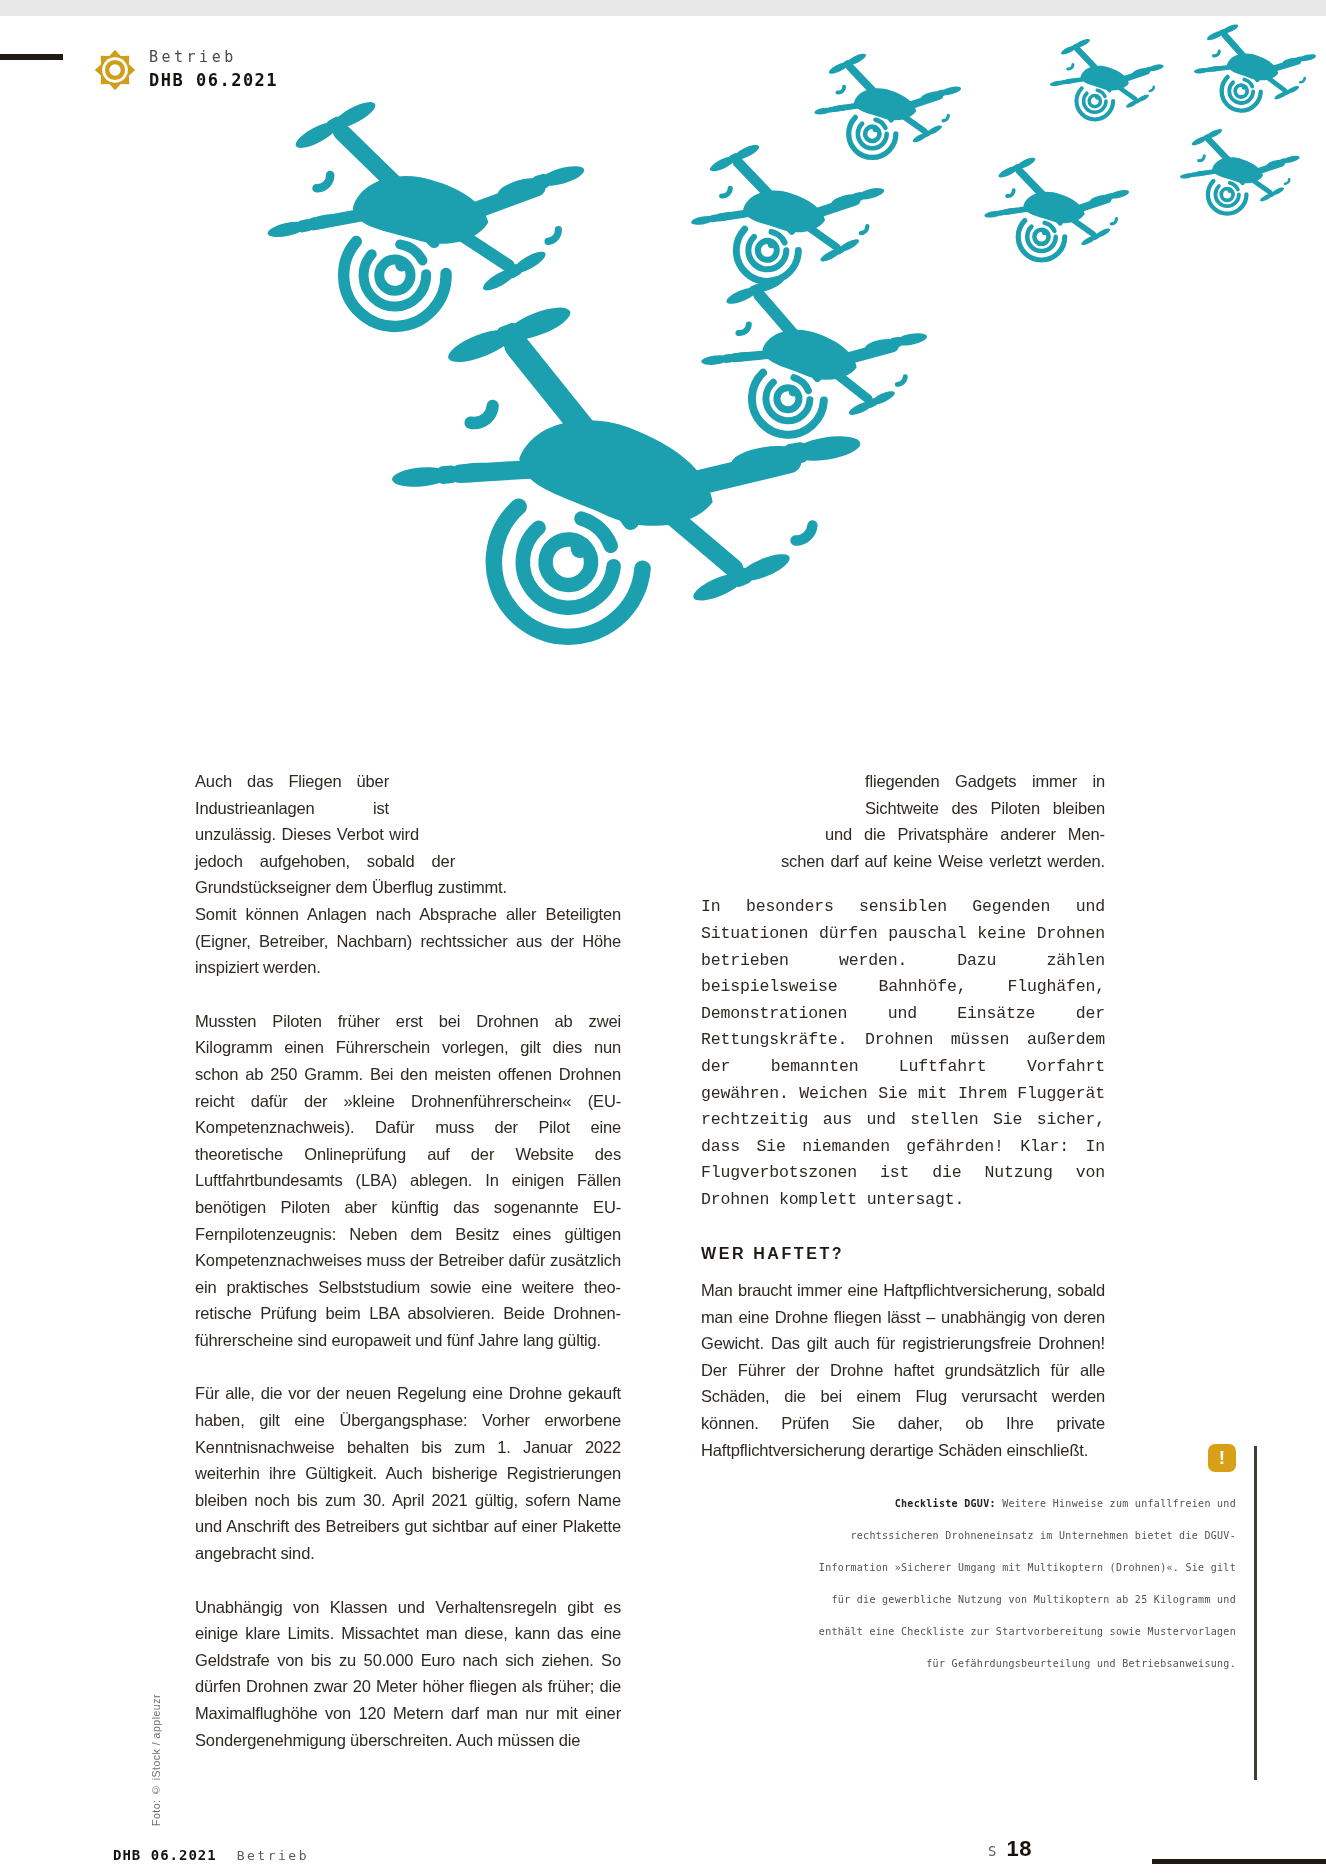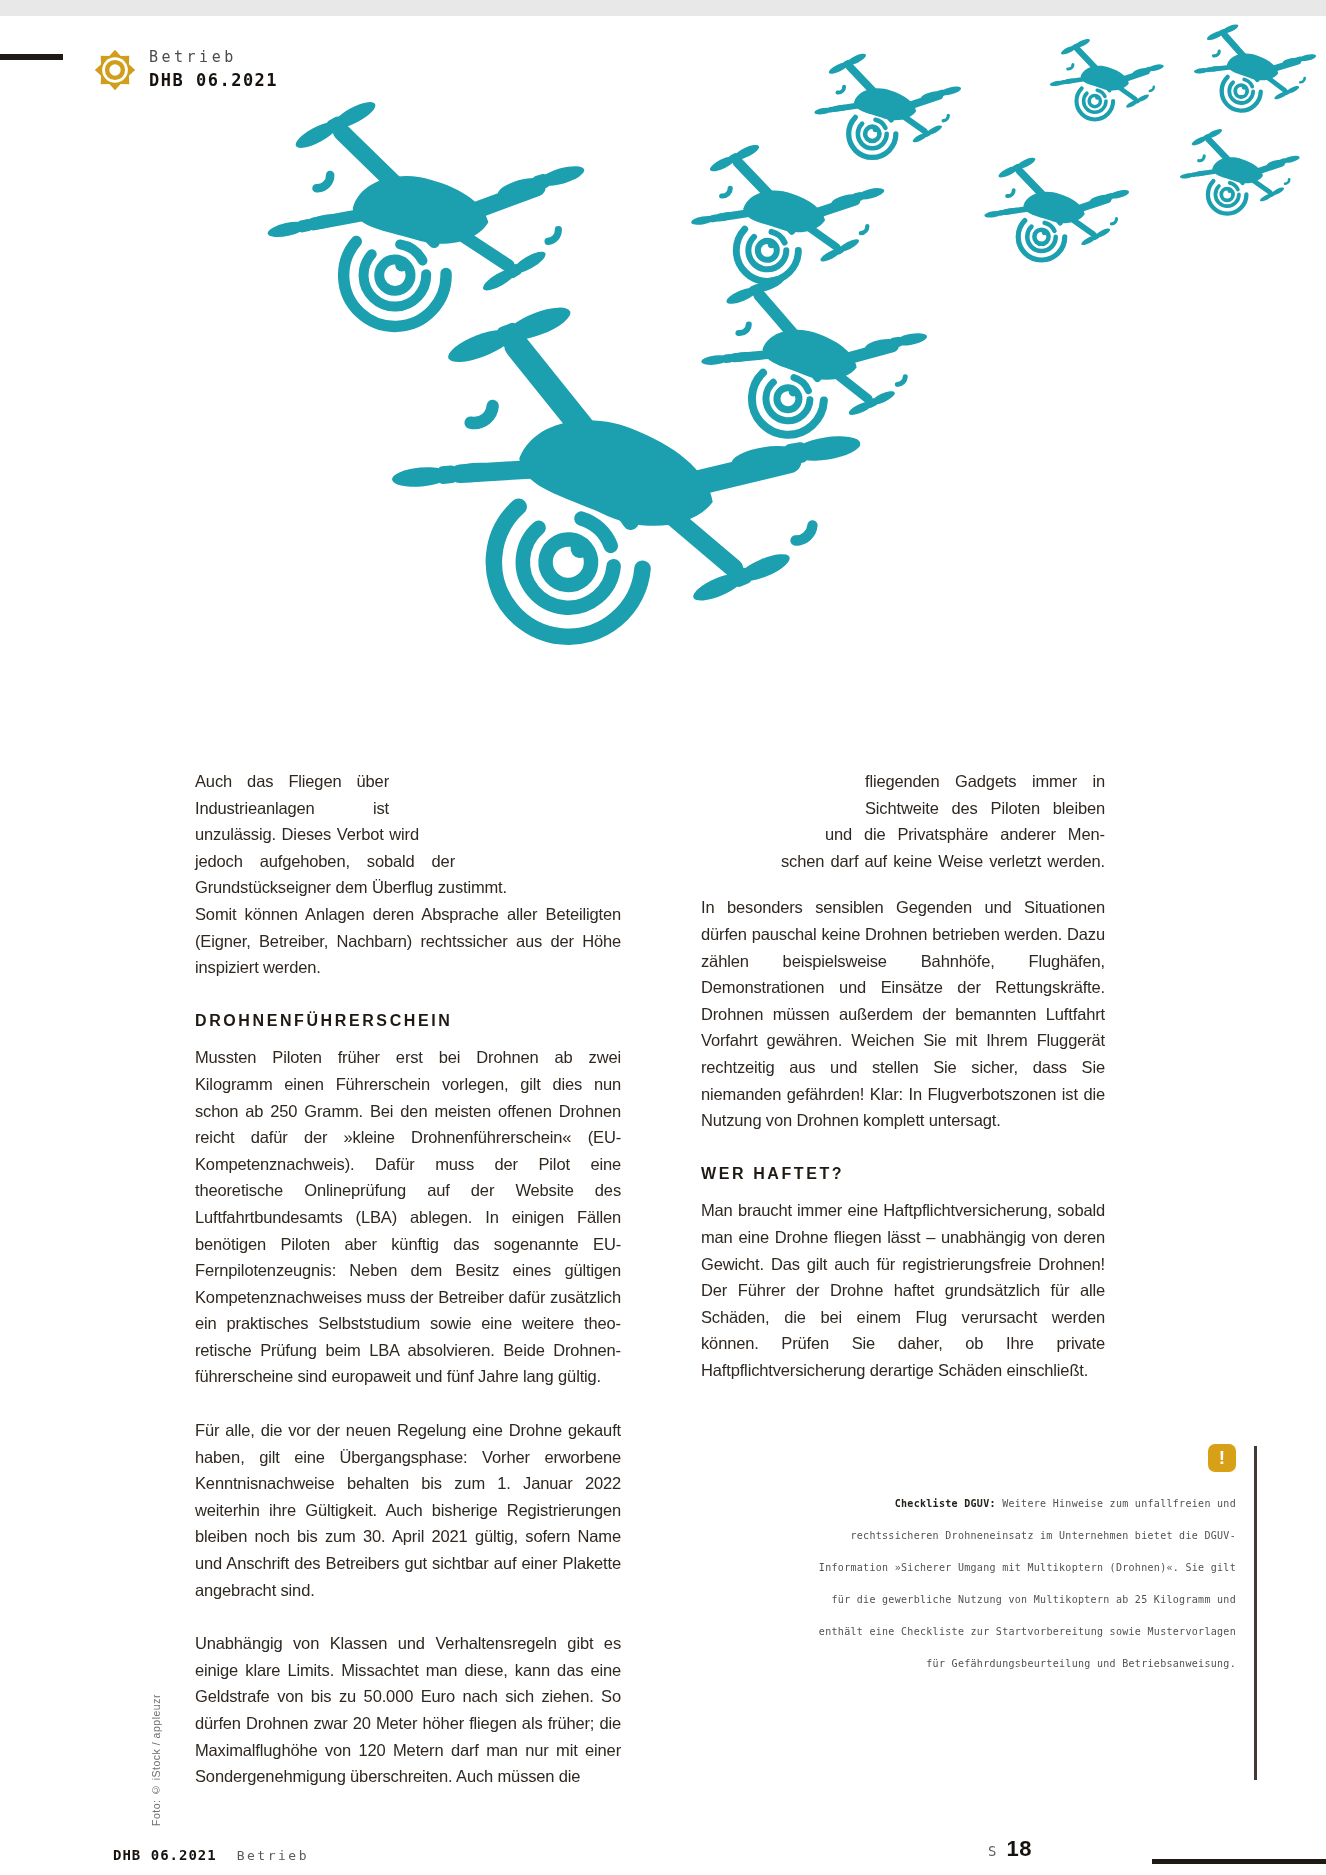--- a/index.html
+++ b/index.html
@@ -24,21 +24,21 @@
        text-align:justify;letter-spacing:-0.15px;}
   .col-left{left:195px;top:752px;width:426px;}
   .col-right{left:701px;top:752px;width:404px;}
   .col p{margin:0 0 27px 0;}
   .col p.tight{margin-bottom:0;}
   .sec-head{font-size:16px;font-weight:bold;letter-spacing:2.6px;color:#1f1913;
             margin:14px 0 10px 0;text-align:left;}
   .fr{float:right;clear:right;height:27px;}
   .fl{float:left;clear:left;height:27px;}
   .just-all{text-align:justify;text-align-last:justify;}
-  .p2-gap{margin-top:20px !important;}
+  .p2-gap{margin-top:20px !important;font-family:Liberation Mono, monospace;}
   .weblink{font-weight:bold;font-size:15.5px;letter-spacing:-0.1px;color:#241e18;
            text-align:left;display:block;margin-top:1px;}
 
   
   .infobox-rule{position:absolute;left:1254px;top:1430px;width:3px;height:334px;background:#403b35;}
   .infobox-icon{position:absolute;left:1208px;top:1428px;width:28px;height:28px;background:#d8a017;
                 border-radius:7px;color:#ffffff;font-weight:bold;font-size:19px;line-height:28px;
                 text-align:center;font-family:"Liberation Sans",sans-serif;}
   .infobox-text{position:absolute;left:800px;top:1472px;width:436px;text-align:right;
                 font-family:"DejaVu Sans Mono",monospace;font-size:10px;line-height:32px;
@@ -155,23 +155,22 @@
         <use href="#drone"></use>
       </svg>
     </div>
 
   <div class="col col-left">
     <div>
       <div class="fr" style="width:232px"></div>
       <div class="fr" style="width:202px"></div>
       <div class="fr" style="width:166px"></div>
       <div class="fr" style="width:114px"></div>
-      <p>Auch das Fliegen über Industrie­anlagen ist unzulässig. Dieses Verbot wird jedoch aufgehoben, sobald der Grund­stückseigner dem Überflug zustimmt. Somit können Anlagen deren Absprache aller Beteiligten (Eigner, Betreiber, Nachbarn) rechtssicher aus der Höhe inspiziert werden.</p>
-    </div>
-    <h3 class="sec-head">DROHNENFÜHRERSCHEIN</h3>
+      <p>Auch das Fliegen über Industrie­anlagen ist unzulässig. Dieses Verbot wird jedoch aufgehoben, sobald der Grund­stückseigner dem Überflug zustimmt. Somit können Anlagen nach Absprache aller Beteiligten (Eigner, Betreiber, Nachbarn) rechtssicher aus der Höhe inspiziert werden.</p>
+    </div>
     <p>Mussten Piloten früher erst bei Drohnen ab zwei Kilogramm einen Führerschein vorlegen, gilt dies nun schon ab 250 Gramm. Bei den meisten offenen Drohnen reicht dafür der »kleine Drohnenführerschein« (EU-Kompetenznachweis). Dafür muss der Pilot eine theoretische Onlineprüfung auf der Website des Luftfahrtbundesamts (LBA) ablegen. In ei­nigen Fällen benötigen Piloten aber künftig das sogenannte EU-Fernpilotenzeugnis: Neben dem Besitz eines gültigen Kompetenznachweises muss der Betreiber dafür zusätzlich ein praktisches Selbststudium sowie eine weitere theo­retische Prüfung beim LBA absolvieren. Beide Drohnen­führerscheine sind europaweit und fünf Jahre lang gültig.</p>
     <p>Für alle, die vor der neuen Regelung eine Drohne gekauft haben, gilt eine Übergangsphase: Vorher erworbene Kennt­nisnachweise behalten bis zum 1. Januar 2022 weiterhin ihre Gültigkeit. Auch bisherige Registrierungen bleiben noch bis zum 30. April 2021 gültig, sofern Name und Anschrift des Betreibers gut sichtbar auf einer Plakette angebracht sind.</p>
     <p class="tight">Unabhängig von Klassen und Verhaltensregeln gibt es einige klare Limits. Missachtet man diese, kann das eine Geldstrafe von bis zu 50.000 Euro nach sich ziehen. So dürfen Drohnen zwar 20 Meter höher fliegen als früher; die Maximalflughöhe von 120 Metern darf man nur mit ei­ner Sondergenehmigung überschreiten. Auch müssen die</p>
   </div>
 
   <div class="col col-right">
     <div>
       <div class="fl" style="width:164px"></div>
       <div class="fl" style="width:124px"></div>
       <div class="fl" style="width:80px"></div>

